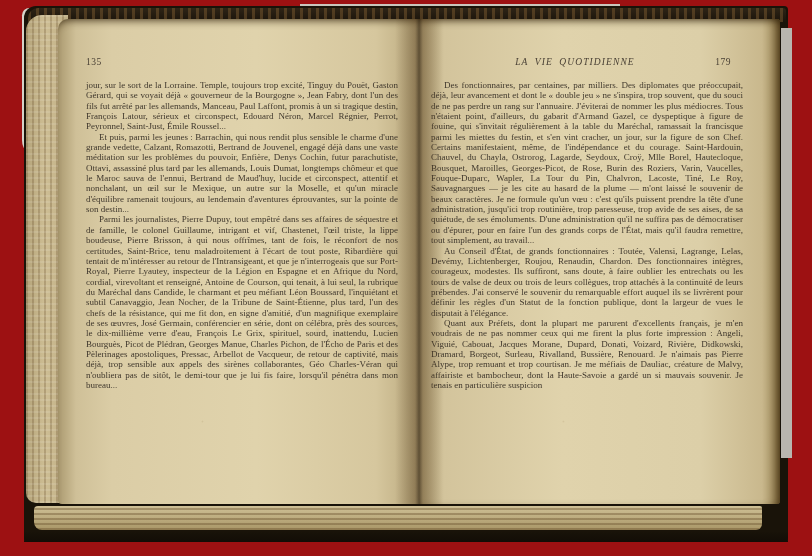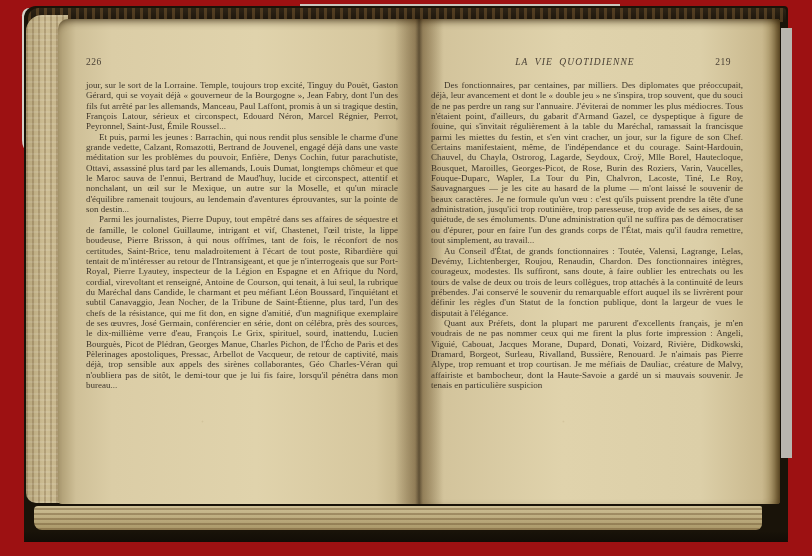--- a/index.html
+++ b/index.html
@@ -101,35 +101,35 @@
 <div class="sliver sliver-top"></div>
 
 <div class="book">
   <div class="top-edge"></div>
   <div class="left-deckle"></div>
 
   <div class="pages">
 
     <div class="page page-left">
       <div class="page-header">
-        <span class="folio">226</span>
+        <span class="folio">135</span>
         <span></span>
       </div>
       <div class="page-text">
           <p class="para">jour, sur le sort de la Lorraine. Temple, toujours trop excité, Tinguy du Pouët, Gaston Gérard, qui se voyait déjà « gouverneur de la Bourgogne », Jean Fabry, dont l'un des fils fut arrêté par les allemands, Manceau, Paul Laffont, promis à un si tragique destin, François Latour, sérieux et circonspect, Edouard Néron, Marcel Régnier, Perrot, Peyronnel, Saint-Just, Émile Roussel...</p>
           <p class="para indent">Et puis, parmi les jeunes : Barrachin, qui nous rendit plus sensible le charme d'une grande vedette, Calzant, Romazotti, Bertrand de Jouvenel, engagé déjà dans une vaste méditation sur les problèmes du pouvoir, Enfière, Denys Cochin, futur parachutiste, Ottavi, assassiné plus tard par les allemands, Louis Dumat, longtemps chômeur et que le Maroc sauva de l'ennui, Bertrand de Maud'huy, lucide et circonspect, attentif et nonchalant, un œil sur le Mexique, un autre sur la Moselle, et qu'un miracle d'équilibre ramenait toujours, au lendemain d'aventures éprouvantes, sur la pointe de son destin...</p>
           <p class="para indent">Parmi les journalistes, Pierre Dupuy, tout empêtré dans ses affaires de séquestre et de famille, le colonel Guillaume, intrigant et vif, Chastenet, l'œil triste, la lippe boudeuse, Pierre Brisson, à qui nous offrîmes, tant de fois, le réconfort de nos certitudes, Saint-Brice, tenu maladroitement à l'écart de tout poste, Ribardière qui tentait de m'intéresser au retour de l'Intransigeant, et que je n'interrogeais que sur Port-Royal, Pierre Lyautey, inspecteur de la Légion en Espagne et en Afrique du Nord, cordial, virevoltant et renseigné, Antoine de Courson, qui tenait, à lui seul, la rubrique du Maréchal dans Candide, le charmant et peu méfiant Léon Boussard, l'inquiétant et subtil Canavaggio, Jean Nocher, de la Tribune de Saint-Étienne, plus tard, l'un des chefs de la résistance, qui me fit don, en signe d'amitié, d'un magnifique exemplaire de ses œuvres, José Germain, conférencier en série, dont on célébra, près des sources, le dix-millième verre d'eau, François Le Grix, spirituel, sourd, inattendu, Lucien Bourguès, Picot de Plédran, Georges Manue, Charles Pichon, de l'Écho de Paris et des Pèlerinages apostoliques, Pressac, Arbellot de Vacqueur, de retour de captivité, mais déjà, trop sensible aux appels des sirènes collaborantes, Géo Charles-Véran qui n'oubliera pas de sitôt, le demi-tour que je lui fis faire, lorsqu'il pénétra dans mon bureau...</p>
         </div>
     </div>
 
     <div class="page page-right">
       <div class="page-header">
         <span></span>
         <span class="running-title">LA VIE QUOTIDIENNE</span>
-        <span class="folio folio-right">219</span>
+        <span class="folio folio-right">179</span>
       </div>
       <div class="page-text">
           <p class="para indent">Des fonctionnaires, par centaines, par milliers. Des diplomates que préoccupait, déjà, leur avancement et dont le « double jeu » ne s'inspira, trop souvent, que du souci de ne pas perdre un rang sur l'annuaire. J'éviterai de nommer les plus médiocres. Tous n'étaient point, d'ailleurs, du gabarit d'Armand Gazel, ce dyspeptique à figure de fouine, qui s'invitait régulièrement à la table du Maréchal, ramassait la francisque parmi les miettes du festin, et s'en vint cracher, un jour, sur la figure de son Chef. Certains manifestaient, même, de l'indépendance et du courage. Saint-Hardouin, Chauvel, du Chayla, Ostrorog, Lagarde, Seydoux, Croÿ, Mlle Borel, Hautecloque, Bousquet, Maroilles, Georges-Picot, de Rose, Burin des Roziers, Varin, Vaucelles, Fouque-Duparc, Wapler, La Tour du Pin, Chalvron, Lacoste, Tiné, Le Roy, Sauvagnargues — je les cite au hasard de la plume — m'ont laissé le souvenir de beaux caractères. Je ne formule qu'un vœu : c'est qu'ils puissent prendre la tête d'une administration, jusqu'ici trop routinière, trop paresseuse, trop avide de ses aises, de sa quiétude, de ses émoluments. D'une administration qu'il ne suffira pas de démocratiser ou d'épurer, pour en faire l'un des grands corps de l'État, mais qu'il faudra remettre, tout simplement, au travail...</p>
           <p class="para indent">Au Conseil d'État, de grands fonctionnaires : Toutée, Valensi, Lagrange, Lelas, Devémy, Lichtenberger, Roujou, Renaudin, Chardon. Des fonctionnaires intègres, courageux, modestes. Ils suffiront, sans doute, à faire oublier les entrechats ou les tours de valse de deux ou trois de leurs collègues, trop attachés à la continuité de leurs prébendes. J'ai conservé le souvenir du remarquable effort auquel ils se livrèrent pour définir les règles d'un Statut de la fonction publique, dont la largeur de vues le disputait à l'élégance.</p>
           <p class="para indent">Quant aux Préfets, dont la plupart me parurent d'excellents français, je m'en voudrais de ne pas nommer ceux qui me firent la plus forte impression : Angeli, Viguié, Cabouat, Jacques Morane, Dupard, Donati, Voizard, Rivière, Didkowski, Dramard, Borgeot, Surleau, Rivalland, Bussière, Renouard. Je n'aimais pas Pierre Alype, trop remuant et trop courtisan. Je me méfiais de Dauliac, créature de Malvy, affairiste et bambocheur, dont la Haute-Savoie a gardé un si mauvais souvenir. Je tenais en particulière suspicion</p>
         </div>
     </div>
 
     <div class="spine-shadow"></div>
   </div>

